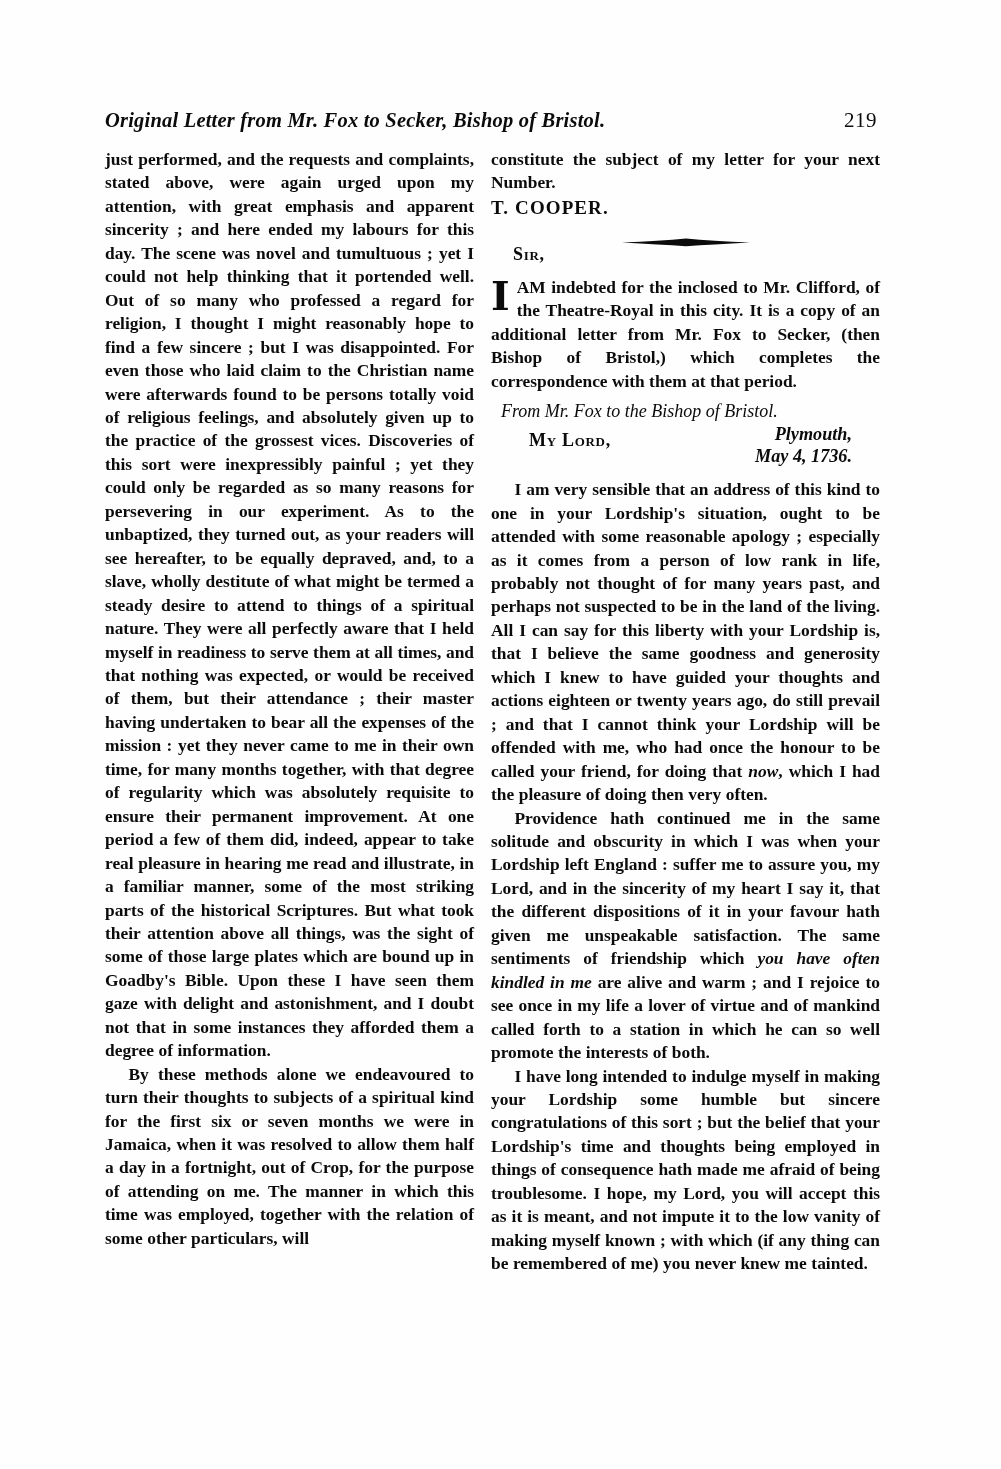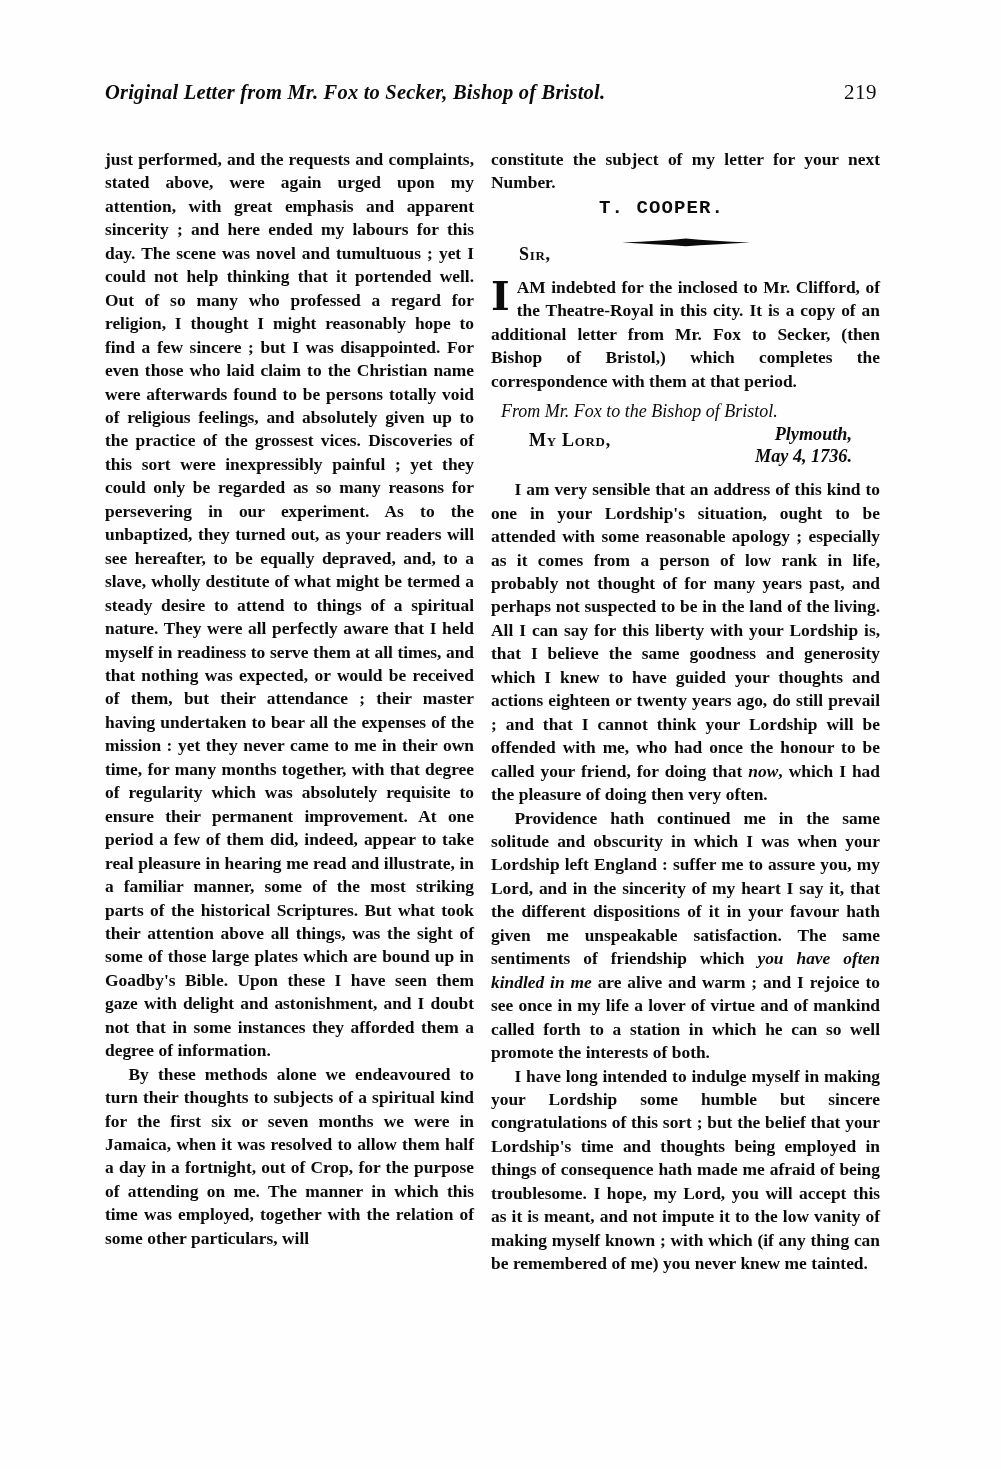--- a/index.html
+++ b/index.html
@@ -16,21 +16,21 @@
     background: #fefefe;
     overflow: hidden;
     font-family: "Liberation Serif", "DejaVu Serif", serif;
     color: #0b0b0b;
   }
 
   
   .running-head {
     position: absolute;
     left: 105px;
-    top: 80px;
+    top: 108px;
     width: 772px;
     height: 34px;
     display: flex;
     align-items: baseline;
   }
   .running-head-title {
     font-style: italic;
     font-weight: 700;
     font-size: 20.5px;
     letter-spacing: 0.2px;
@@ -75,24 +75,23 @@
   
   .col-left p.body { font-weight: 600; }
   .col-right p.body { font-weight: 600; }
 
   
   .signature {
     margin: 0;
     font-size: 19px;
     font-weight: 700;
     letter-spacing: 1.1px;
-    text-align: center;
+    text-align: left;
     padding-right: 48px;
     padding-top: 2px;
-    font-family: Liberation Mono, monospace;
   }
 
   
   .ornament-wrap {
     height: 46px;
     display: flex;
     align-items: center;
     justify-content: center;
   }
   .ornament { display: block; }
@@ -106,21 +105,21 @@
     text-align: right;
     padding-right: 28px;
   }
   .dateline-place { display: block; }
   .dateline-date  { display: block; }
   .sc { font-variant: small-caps; }
 
   .addr-block { position: relative; }
   .addr-block .salutation-abs {
     position: absolute;
-    left: 28px;
+    left: 22px;
     bottom: 2px;
     font-size: 18px;
     font-weight: 700;
     letter-spacing: 0.7px;
   }
   .addr-block .salutation-abs2 {
     position: absolute;
     left: 38px;
     bottom: 18px;
     font-size: 18px;

